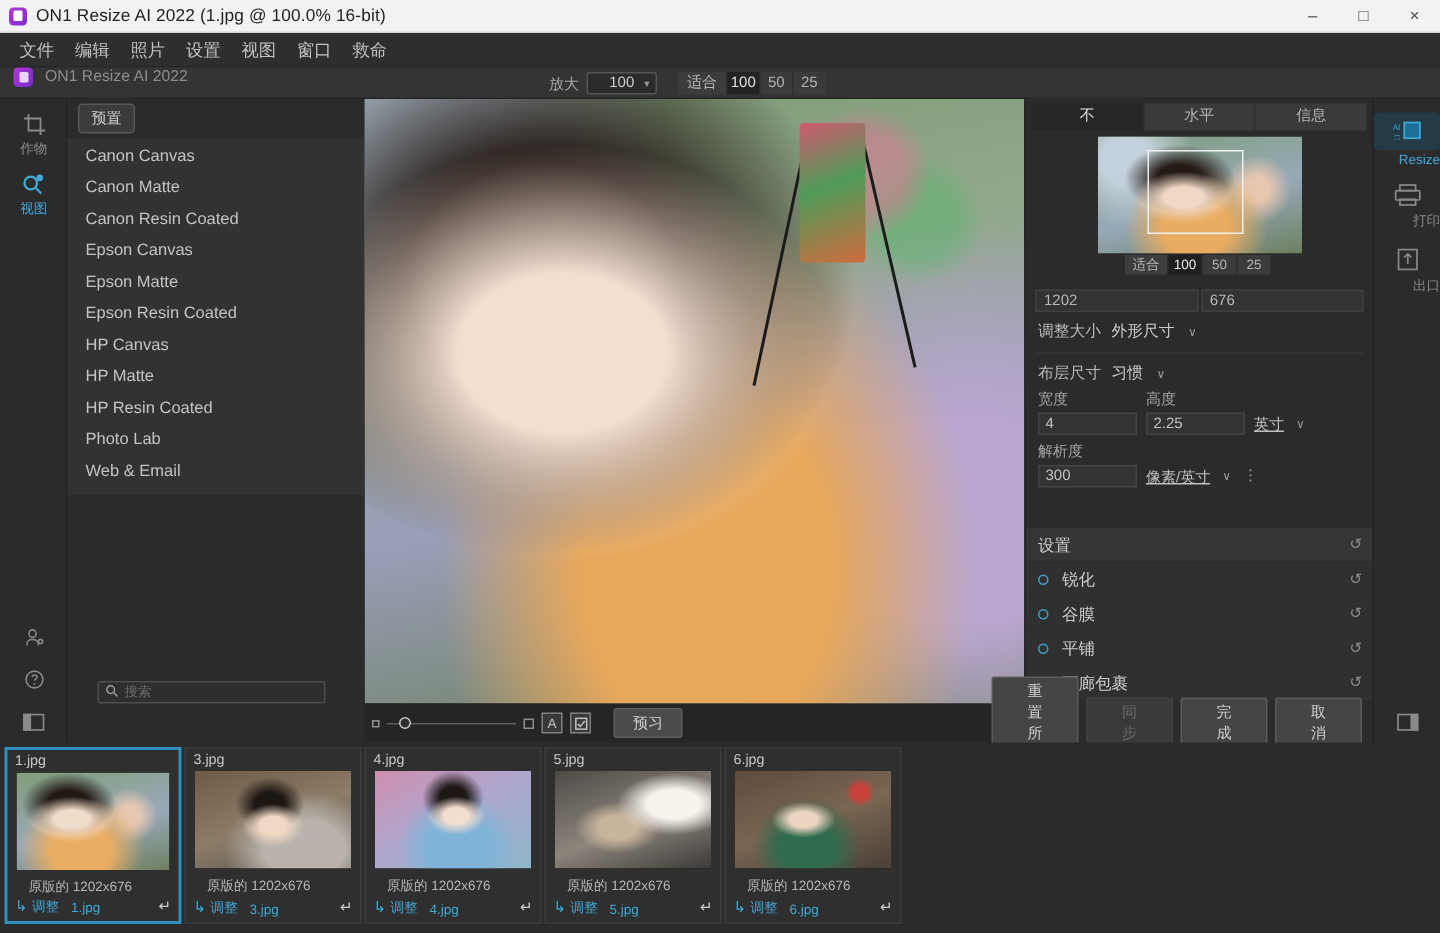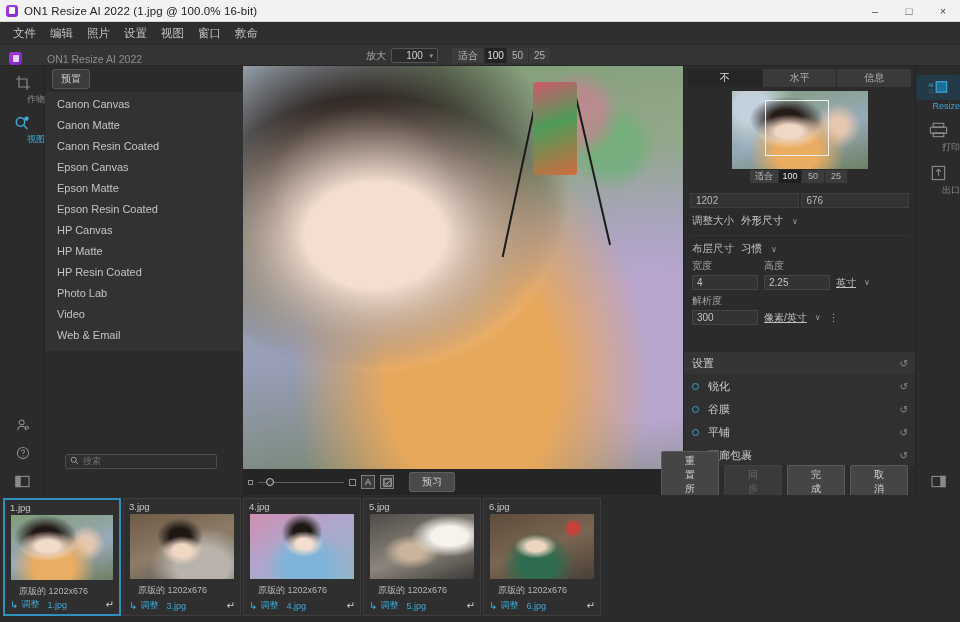--- a/index.html
+++ b/index.html
@@ -43,23 +43,22 @@
     background: #2e2e2e; display: flex; align-items: center; padding-left: 6px;
     border-bottom: 1px solid #262626;
   }
   .menu-item {
     padding: 3px 7px; color: #c2c2c2; font-size: 11.5px; border-radius: 2px;
   }
 
   
   .appbar {
     position: absolute; top: 45px; left: 0; width: 960px; height: 21px;
-    background: #343434; display: flex; align-items: flex-end;
+    background: #343434; display: flex; align-items: flex-start;
     border-bottom: 1px solid #262626;
-    gap: 17px;
   }
   .appbar-icon {
     width: 13px; height: 13px; margin-left: 9px; margin-right: 8px;
     background: linear-gradient(135deg,#b23ad6,#7328c8); border-radius: 3px;
     position: relative; flex: none;
   }
   .appbar-icon:after{
     content:""; position:absolute; left:3.5px; top:3px; width:6px;height:7px;
     background:#e9d4f5; border-radius:1px;
   }
@@ -78,21 +77,21 @@
     width:22px; height:15px; line-height:15px; text-align:center;
     font-size:10px; color:#b5b5b5; background:#3a3a3a; border-left:1px solid #2e2e2e;
   }
   .fit-btn.active { background:#232323; color:#e3e3e3; }
 
   
   .tool-rail {
     position:absolute; left:0; top:66px; width:45px; height:429px;
     background:#2b2b2b; border-right:1px solid #232323;
   }
-  .tool-item { width:45px; padding-top:8px; text-align:right; color:#8a8a8a; }
+  .tool-item { width:45px; padding-top:8px; text-align:center; color:#8a8a8a; }
   .tool-item.active { color:#3fa9d8; }
   .tool-ic { height:18px; display:flex; align-items:center; justify-content:center; }
   .tool-lbl { font-size:9px; margin-top:1px; }
   .rail-bottom { position:absolute; bottom:0; left:0; width:45px; }
   .rail-bot-ic { height:28px; display:flex; align-items:center; justify-content:center; color:#8a8a8a;}
 
   
   .preset-panel {
     position:absolute; left:45px; top:66px; width:198px; height:429px;
     background:#2b2b2b;
@@ -436,21 +435,20 @@
       <div class="preset-row">Canon Canvas</div>
       <div class="preset-row">Canon Matte</div>
       <div class="preset-row">Canon Resin Coated</div>
       <div class="preset-row">Epson Canvas</div>
       <div class="preset-row">Epson Matte</div>
       <div class="preset-row">Epson Resin Coated</div>
       <div class="preset-row">HP Canvas</div>
       <div class="preset-row">HP Matte</div>
       <div class="preset-row">HP Resin Coated</div>
       <div class="preset-row">Photo Lab</div>
-      <div class="preset-row">Video</div>
       <div class="preset-row">Web &amp; Email</div>
     </div>
 
     <div class="left-search-wrap">
       <div class="search-box">
         <span class="search-ic">
           <svg width="9" height="9" viewBox="0 0 12 12" fill="none" stroke="currentColor" stroke-width="1.3">
             <circle cx="5" cy="5" r="3.4"></circle>
               <path d="M7.6 7.6 11 11"></path>
           </svg>

